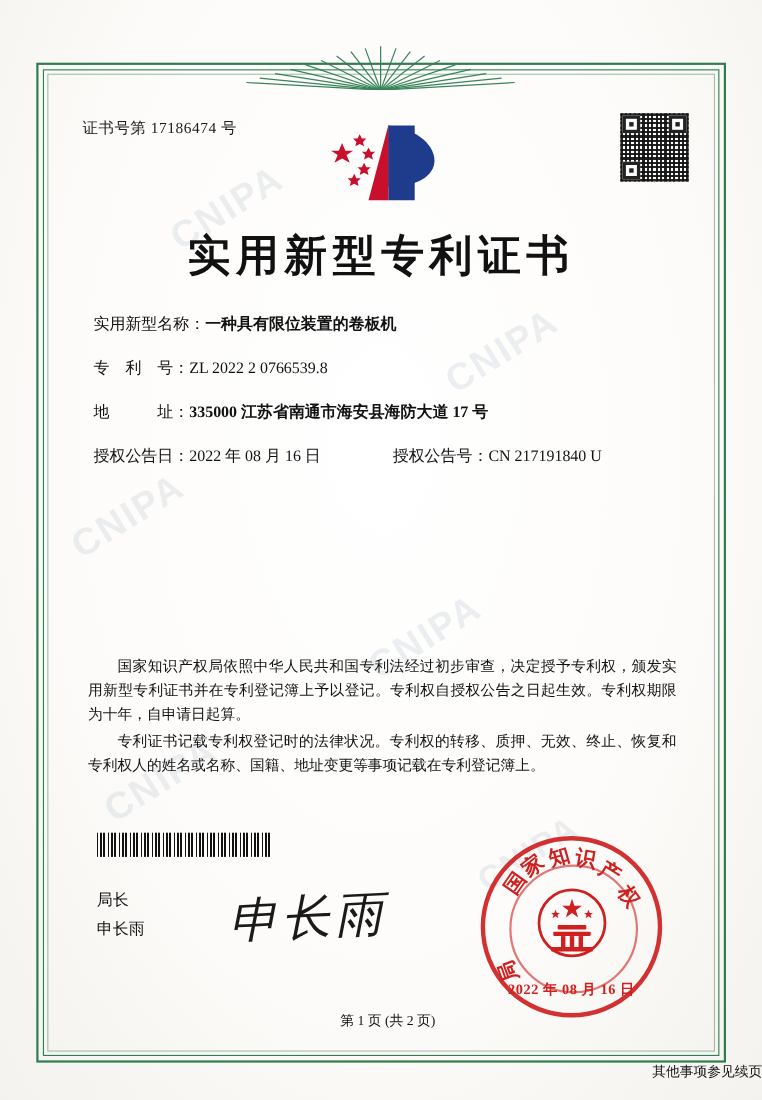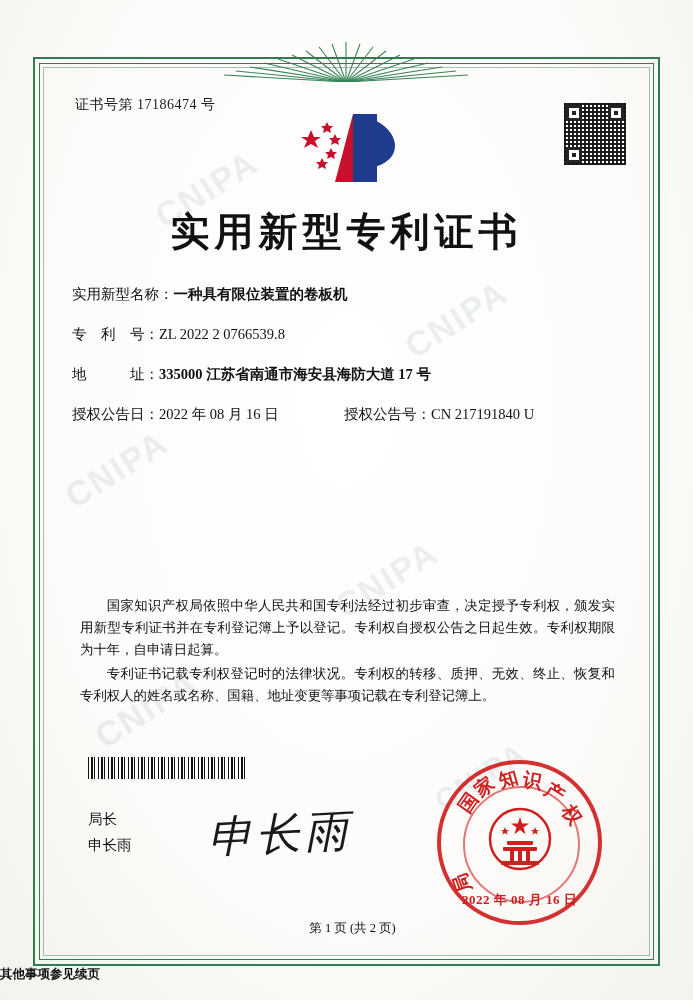--- a/index.html
+++ b/index.html
@@ -72,21 +72,21 @@
   .wm1 { left: 150px; top: 170px; font-size: 34px; }
   .wm2 { left: 400px; top: 300px; font-size: 34px; }
   .wm3 { left: 60px;  top: 450px; font-size: 34px; }
   .wm4 { left: 330px; top: 560px; font-size: 34px; }
   .wm5 { left: 90px;  top: 690px; font-size: 34px; }
   .wm6 { left: 430px; top: 760px; font-size: 30px; }
 
   
   .cert-no {
     position: absolute;
-    left: 75px; top: 96px;
+    left: 75px; top: 108px;
     font-size: 14px;
     color: #1a1a1a;
     letter-spacing: .5px;
   }
 
   .qr {
     position: absolute;
     right: 67px; top: 103px;
     width: 62px; height: 62px;
     background:
@@ -127,21 +127,21 @@
     font-size: 39px;
     font-weight: bold;
     letter-spacing: 5px;
     color: #111;
     font-family: "DejaVu Serif", serif;
   }
 
   
   .fields {
     position: absolute;
-    left: 72px;
+    left: 85px;
     top: 285px;
     width: 530px;
   }
   .row {
     position: relative;
     height: 40px;
     font-size: 14.5px;
     color: #111;
     white-space: nowrap;
   }
@@ -259,24 +259,23 @@
     left: 12px; right: 0;
     top: 920px;
     text-align: center;
     font-size: 12.5px;
     color: #111;
   }
   .footnote {
     position: absolute;
     left: 0; right: 0;
     top: 966px;
-    text-align: left;
+    text-align: right;
     font-size: 12.5px;
     color: #111;
-    font-weight: bold;
   }
 </style>
 </head>
 <body>
 
 <div class="page">
 
   <div class="wm wm1">CNIPA</div>
   <div class="wm wm2">CNIPA</div>
   <div class="wm wm3">CNIPA</div>

